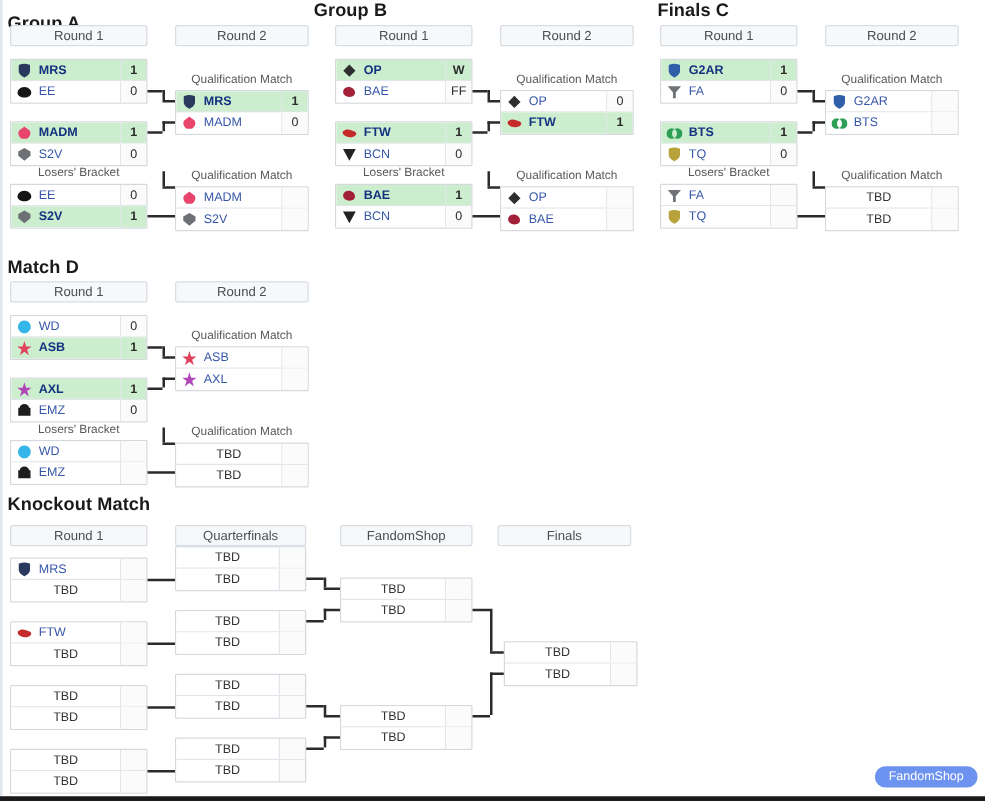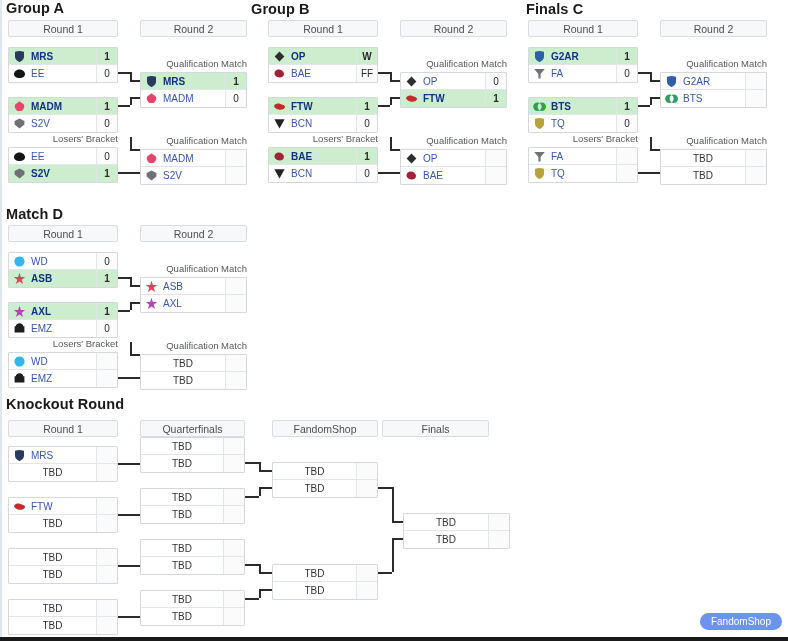--- a/index.html
+++ b/index.html
@@ -25,21 +25,21 @@
     position:absolute;height:17px;line-height:17px;
     background:#f7f8f9;border:1px solid #d8dde3;border-radius:2px;
     text-align:center;font-size:10.5px;color:#4c4f52;
     box-sizing:border-box;
   }
 
   
   .match{position:absolute;box-sizing:border-box;}
   .match .cap{
     position:absolute;left:0;top:-14px;width:100%;
-    text-align:right;font-size:9.5px;color:#57595c;white-space:nowrap;
+    text-align:center;font-size:9.5px;color:#57595c;white-space:nowrap;
   }
   .mbox{
     border:1px solid #d5d9de;background:#fff;box-sizing:border-box;
     border-radius:1px;overflow:hidden;
   }
   .row{
     display:flex;align-items:center;height:17px;box-sizing:border-box;
     border-bottom:1px solid #e2e5e9;background:#fff;
   }
   .row:last-child{border-bottom:none;}
@@ -79,21 +79,21 @@
     padding:0 11px;border-radius:9px;background:#6d93f0;color:#fff;
     font-size:10px;white-space:nowrap;
   }
 </style>
 </head>
 <body>
 
 <div id="root">
   <div class="leftrule"></div>
   <div id="canvas">
-      <div class="sect-title" style="left:6px;top:0;">Group A</div>
+      <div class="sect-title" style="left:6px;top:11px;">Group A</div>
       <div class="round-hdr" style="left:8px;top:20px;width:110px;">Round 1</div>
       <div class="round-hdr" style="left:140px;top:20px;width:107px;">Round 2</div>
       <div class="match" style="left:8px;top:47px;width:110px;">
         <div class="mbox">
           <div class="row win">
             <div class="cell-team">
               <span class="logo">
                 <svg viewBox="0 0 13 13">
                   <path d="M6.5 1 C9.5 1 11 2 11 2 L11 7 C11 10 6.5 12 6.5 12 C6.5 12 2 10 2 7 L2 2 C2 2 3.5 1 6.5 1 Z" fill="#2a3a5e"></path>
                 </svg>
@@ -639,25 +639,25 @@
       </div>
       <div class="ln lnh" style="left:118px;top:277px;width:12px;"></div>
       <div class="ln lnv" style="left:130px;top:277px;height:8px;"></div>
       <div class="ln lnh" style="left:130px;top:285px;width:10px;"></div>
       <div class="ln lnh" style="left:118px;top:310px;width:12px;"></div>
       <div class="ln lnv" style="left:130px;top:302px;height:8px;"></div>
       <div class="ln lnh" style="left:130px;top:302px;width:10px;"></div>
       <div class="ln lnh" style="left:118px;top:377px;width:22px;"></div>
       <div class="ln lnv" style="left:130px;top:342px;height:12px;"></div>
       <div class="ln lnh" style="left:130px;top:354px;width:10px;"></div>
-      <div class="sect-title" style="left:6px;top:396px;">Knockout Round</div>
+      <div class="sect-title" style="left:6px;top:396px;">Knockout Match</div>
       <div class="round-hdr" style="left:8px;top:420px;width:110px;">Round 1</div>
       <div class="round-hdr" style="left:140px;top:420px;width:105px;">Quarterfinals</div>
       <div class="round-hdr" style="left:272px;top:420px;width:106px;">FandomShop</div>
-      <div class="round-hdr" style="left:382px;top:420px;width:107px;">Finals</div>
+      <div class="round-hdr" style="left:398px;top:420px;width:107px;">Finals</div>
       <div class="match" style="left:8px;top:446px;width:110px;">
         <div class="mbox">
           <div class="row">
             <div class="cell-team">
               <span class="logo">
                 <svg viewBox="0 0 13 13">
                   <path d="M6.5 1 C9.5 1 11 2 11 2 L11 7 C11 10 6.5 12 6.5 12 C6.5 12 2 10 2 7 L2 2 C2 2 3.5 1 6.5 1 Z" fill="#2a3a5e"></path>
                 </svg>
               </span>
               <span class="tname">MRS</span>

